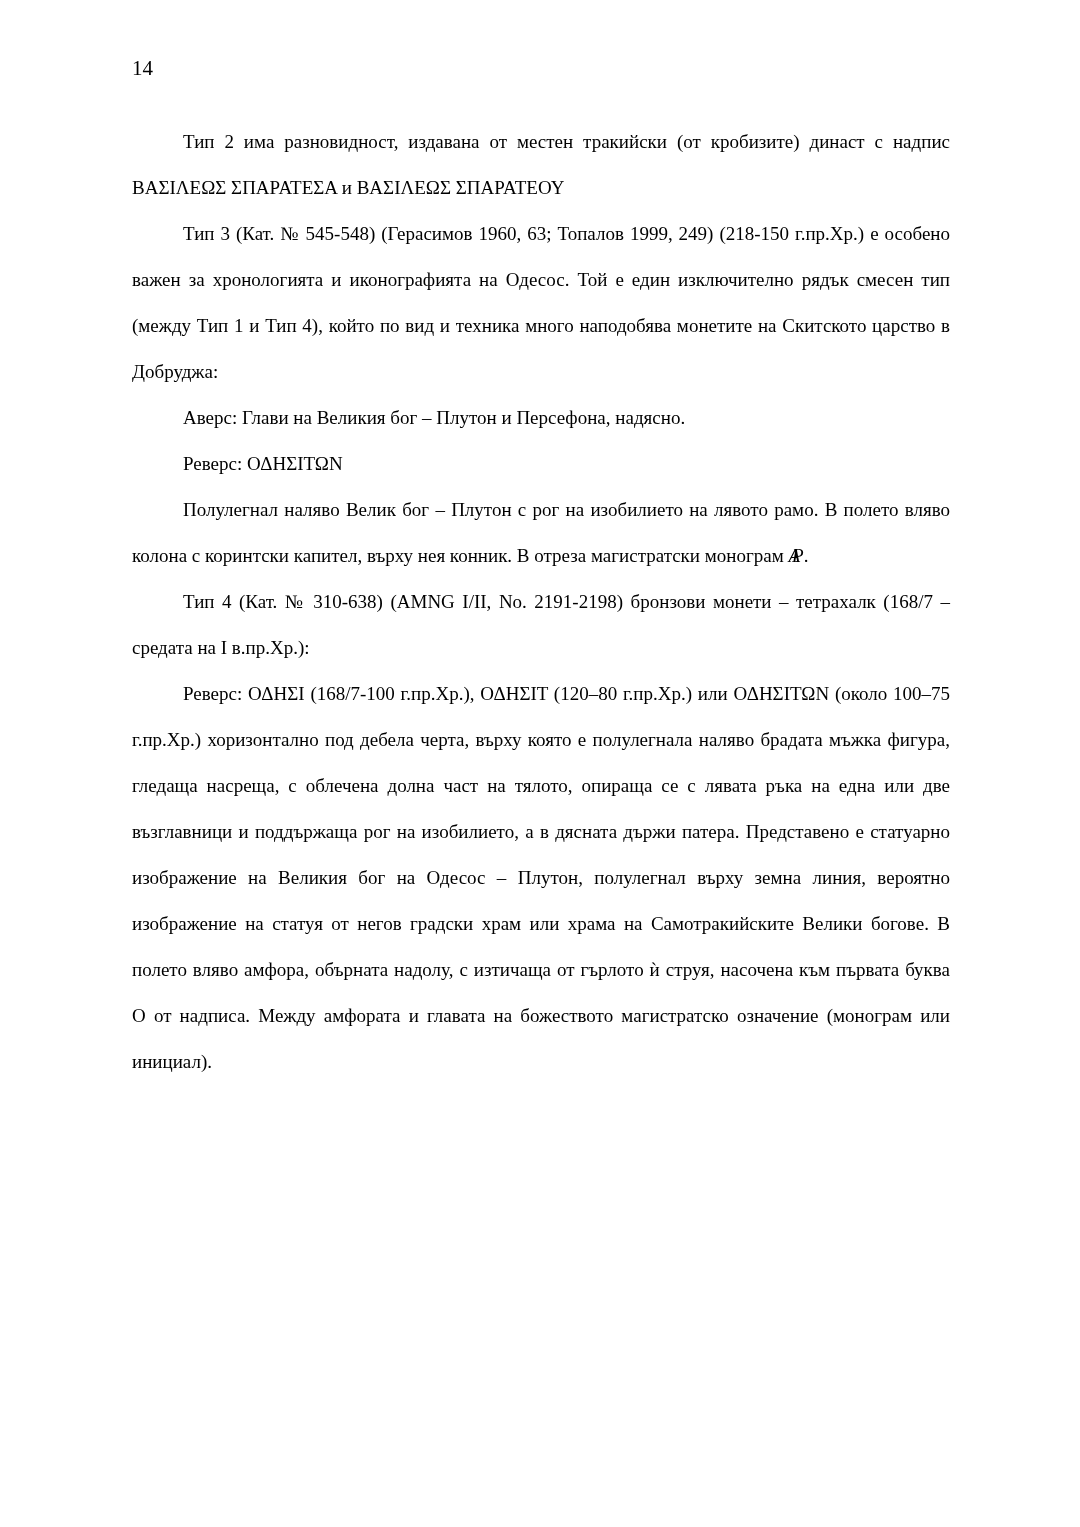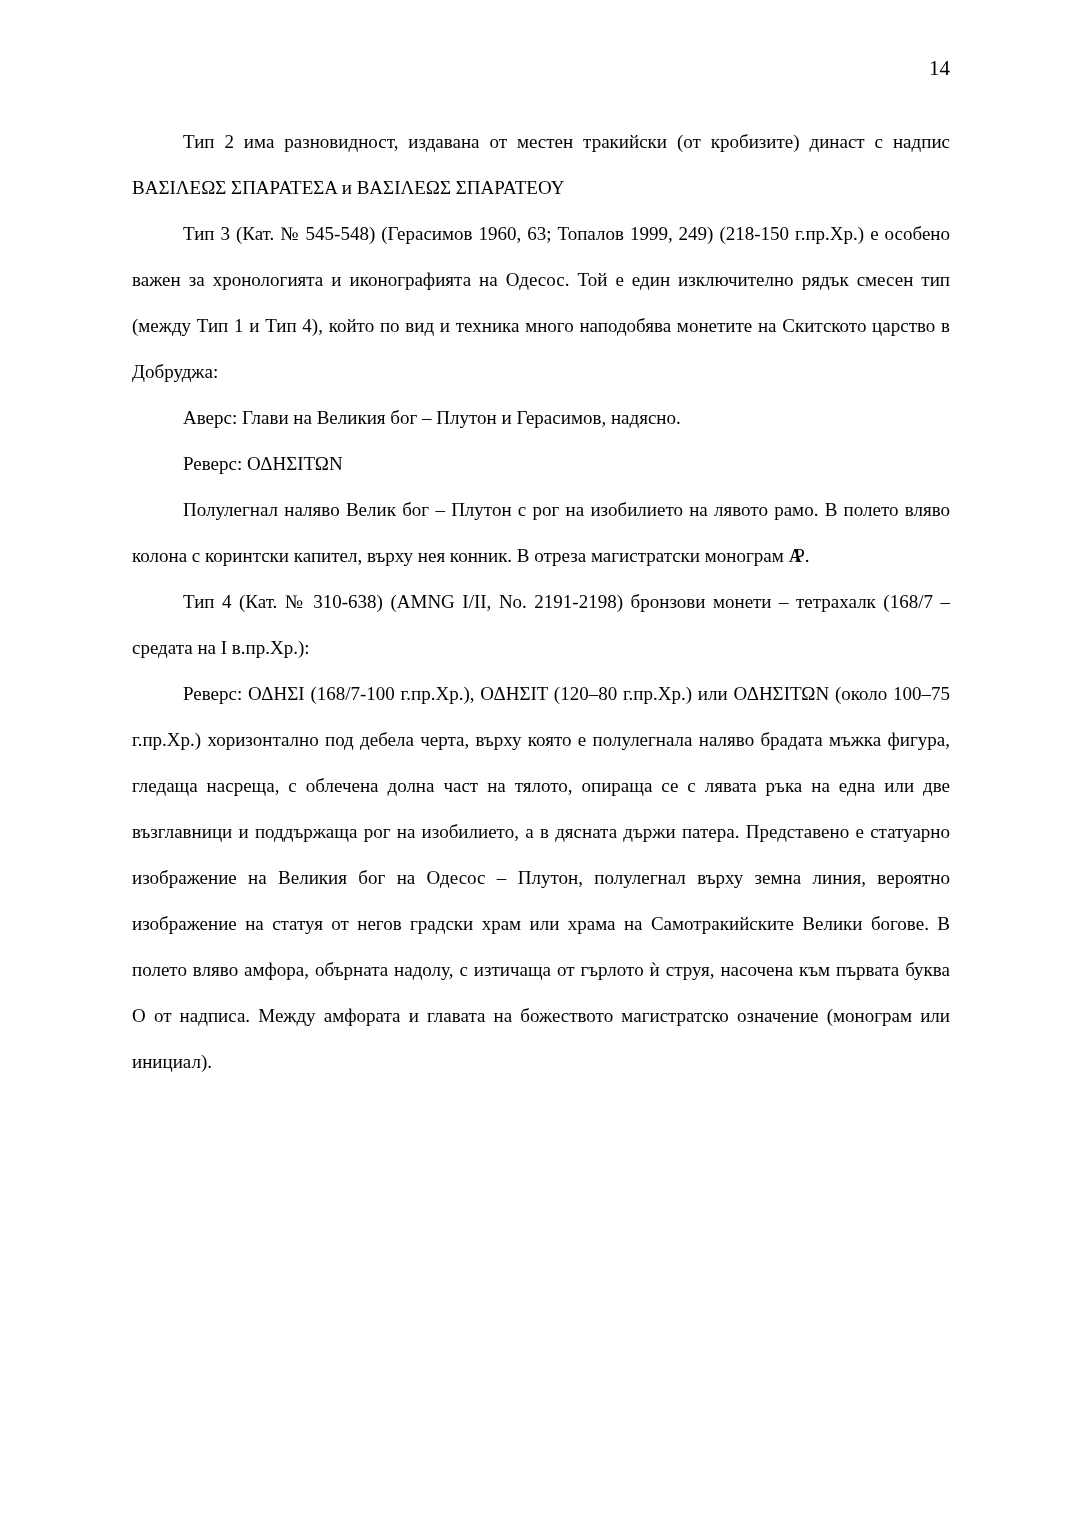--- a/index.html
+++ b/index.html
@@ -14,52 +14,53 @@
     color: #000000;
     overflow: hidden;
   }
   .page {
     box-sizing: border-box;
     width: 1080px;
     height: 1527px;
     padding: 58px 130px 40px 132px;
   }
   .page-number {
-    text-align: right;
+    text-align: left;
     font-size: 21px;
     line-height: 21px;
     margin: 0 0 40px 0;
   }
   .doc-body p {
     margin: 0;
     font-size: 19px;
     line-height: 46px;
     text-align: justify;
     text-indent: 51px;
   }
   .monogram {
+    font-style: italic;
     letter-spacing: -0.42em;
     margin-right: 0.42em;
     margin-top: 44px;
   }
 </style>
 </head>
 <body>
 
 <div class="page">
 
   <div class="page-number">14</div>
 
   <div class="doc-body">
 
     <p>Тип 2 има разновидност, издавана от местен тракийски (от кробизите) династ с надпис ΒΑΣΙΛΕΩΣ ΣΠΑΡΑΤΕΣΑ и ΒΑΣΙΛΕΩΣ ΣΠΑΡΑΤΕΟΥ</p>
 
     <p>Тип 3 (Кат. № 545-548) (Герасимов 1960, 63; Топалов 1999, 249)  (218-150 г.пр.Хр.) е особено важен за хронологията и иконографията на Одесос. Той е един изключително рядък смесен тип (между Тип 1 и Тип 4), който по вид и техника много наподобява монетите на Скитското царство в Добруджа:</p>
 
-    <p>Аверс: Глави на Великия бог – Плутон и Герасимов, надясно.</p>
+    <p>Аверс: Глави на Великия бог – Плутон и Персефона, надясно.</p>
 
     <p>Реверс: ΟΔΗΣΙΤΩΝ</p>
 
     <p><span>Полулегнал наляво Велик бог – Плутон с рог на изобилието на лявото рамо. В полето вляво колона с коринтски капител, върху нея конник. В отреза магистратски монограм </span><span class="monogram">ΑΡ</span><span>.</span></p>
 
     <p>Тип 4 (Кат. № 310-638) (AMNG I/II, No. 2191-2198) бронзови монети – тетрахалк (168/7 – средата на I в.пр.Хр.):</p>
 
 
     <p>Реверс: ΟΔΗΣΙ (168/7-100 г.пр.Хр.), ΟΔΗΣΙΤ (120–80 г.пр.Хр.) или ΟΔΗΣΙΤΩΝ (около 100–75 г.пр.Хр.) хоризонтално под дебела черта, върху която е полулегнала наляво брадата мъжка фигура, гледаща насреща, с облечена долна част на тялото, опираща се с лявата ръка на една или две възглавници и поддържаща рог на изобилието, а в дясната държи патера. Представено е статуарно изображение на Великия бог на Одесос – Плутон, полулегнал върху земна линия, вероятно изображение на статуя от негов градски храм или храма на Самотракийските Велики богове. В полето вляво амфора, обърната надолу, с изтичаща от гърлото ѝ струя, насочена към първата буква О от надписа. Между амфората и главата на божеството магистратско означение (монограм или инициал).</p>
 

